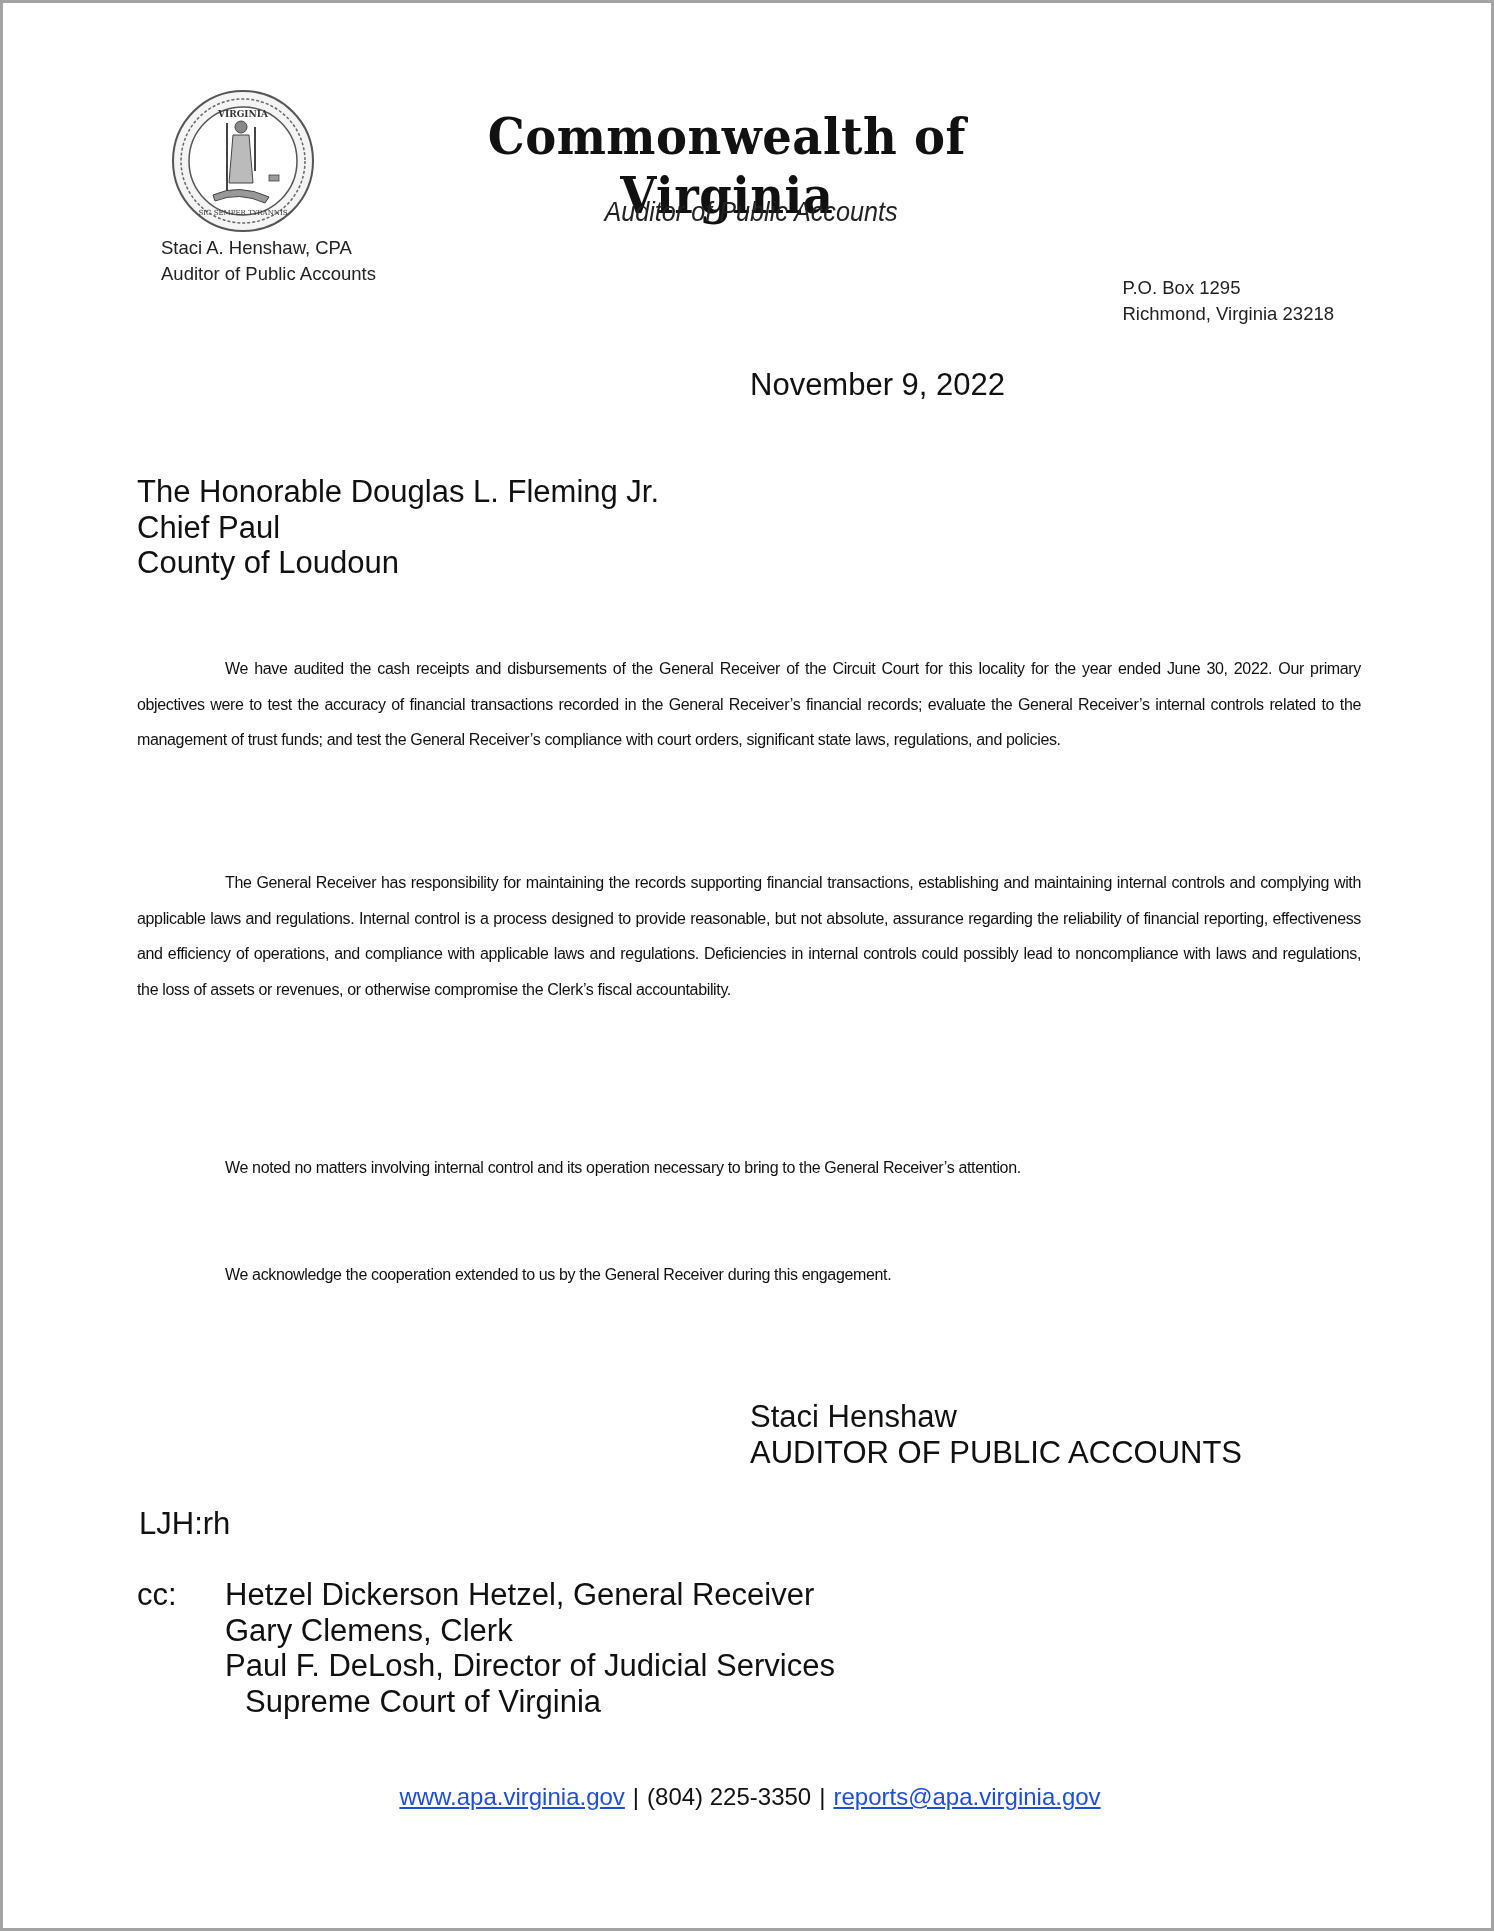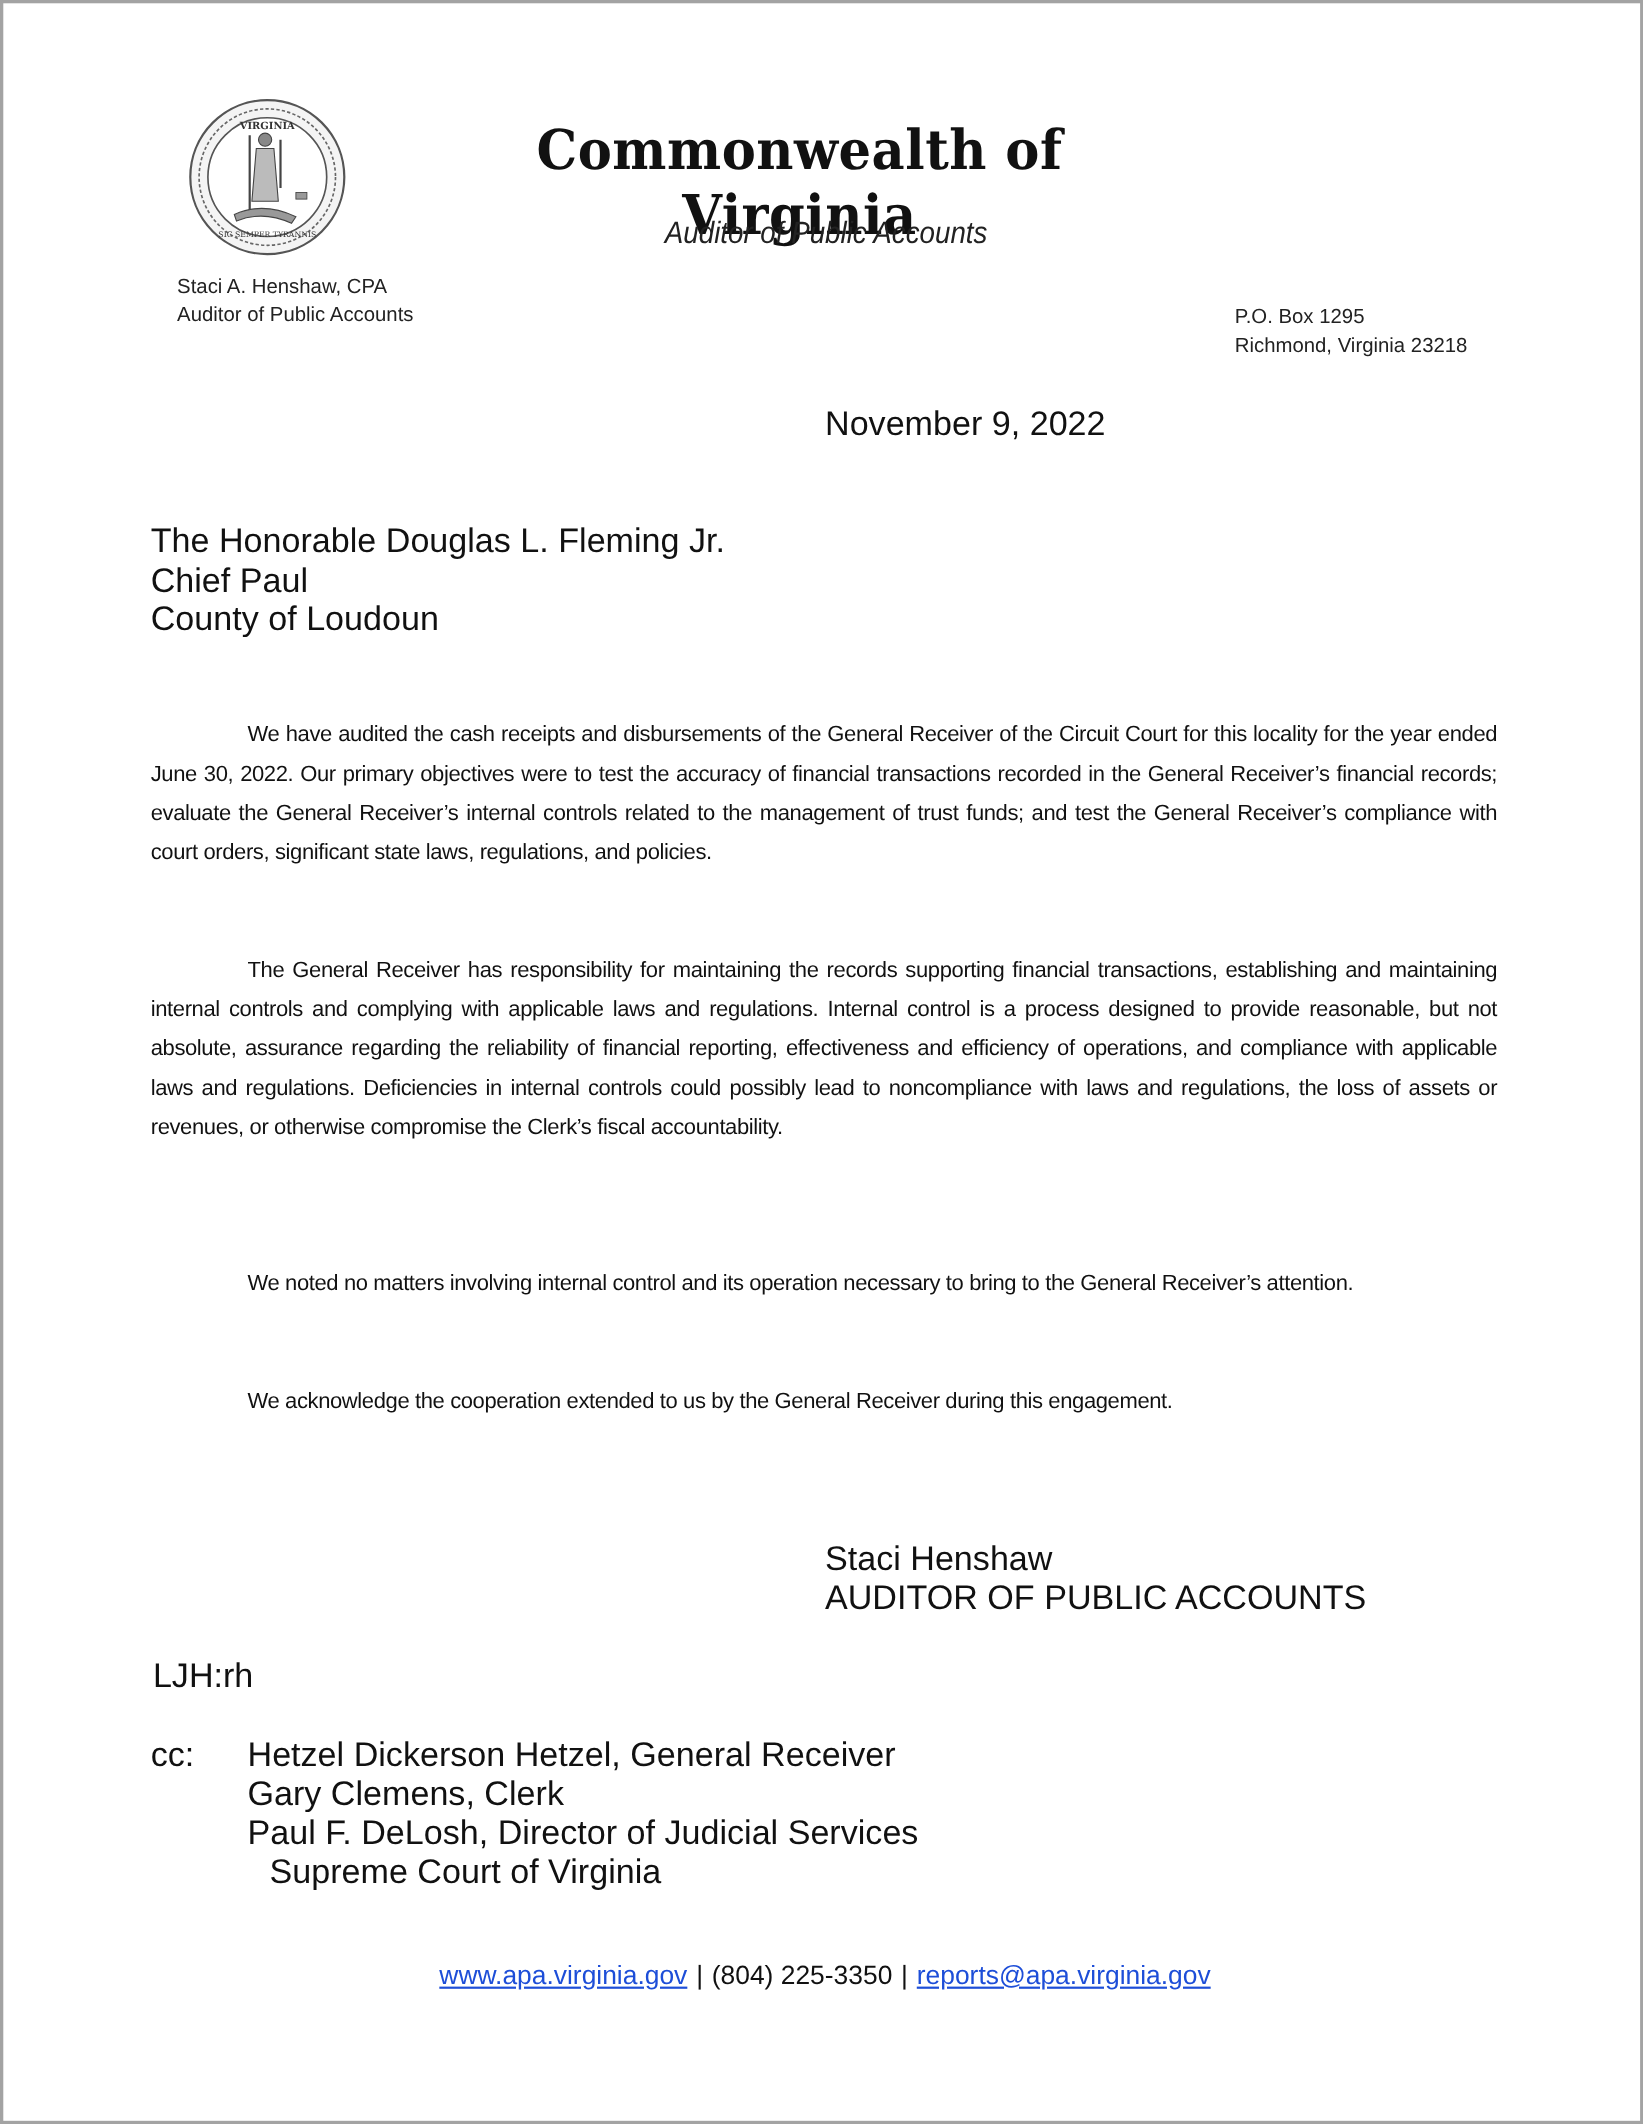--- a/index.html
+++ b/index.html
@@ -20,21 +20,21 @@
   .subtitle {
     position: absolute; left: 548px; top: 193px; width: 400px; text-align: center;
     font-family: "Liberation Sans", sans-serif; font-style: italic; font-size: 28px; color: #222;
     transform: scaleX(0.9); transform-origin: center top;
   }
   .addr { font-size: 18.5px; line-height: 26px; color: #222; }
   .addr-right { text-align: left; margin-top: 24px; }
   .body-text { font-size: 31px; line-height: 35.7px; color: #111; }
   .para {
     position: absolute; left: 134px; width: 1224px;
-    font-family: "Liberation Sans", sans-serif; font-size: 20px; line-height: 35.7px;
+    font-family: "Liberation Sans", sans-serif; font-size: 16px; line-height: 35.7px;
     color: #111; text-align: justify; letter-spacing: -0.35px;
   }
   .para .indent { display: inline-block; width: 88px; }
   .cc-label { position: absolute; left: 134px; }
   .cc-list { position: absolute; left: 222px; }
   .cc-list div { height: 35.7px; }
   .cc-list .sub { padding-left: 20px; }
   .footer {
     position: absolute; left: 0; width: 1494px; top: 1780px; text-align: center;
     font-family: "Liberation Sans", sans-serif; font-size: 24px; color: #111;
@@ -58,21 +58,21 @@
     <line x1="58" y1="36" x2="58" y2="104" stroke="#444" stroke-width="2"></line>
     <line x1="86" y1="40" x2="86" y2="84" stroke="#444" stroke-width="2"></line>
     <path d="M44 108 Q70 96 100 110 L96 116 Q70 104 46 114 Z" fill="#999" stroke="#444" stroke-width="1"></path>
     <rect x="100" y="88" width="10" height="6" fill="#999" stroke="#444" stroke-width="0.8"></rect>
     <text x="74" y="128" font-family="DejaVu Serif, serif" font-size="7" text-anchor="middle" fill="#333">SIC SEMPER TYRANNIS</text>
   </svg>
 
   <div class="title">Commonwealth of Virginia</div>
   <div class="subtitle">Auditor of Public Accounts</div>
 
-  <div class="abs sans addr" style="left:158px; top:244px;">
+  <div class="abs sans addr" style="left:158px; top:232px;">
     <div>Staci A. Henshaw, CPA</div>
     <div>Auditor of Public Accounts</div>
   </div>
 
   <div class="abs sans addr addr-right" style="right:157px; top:248px;">
     <div>P.O. Box 1295</div>
     <div>Richmond, Virginia 23218</div>
   </div>
 
   <div class="abs sans body-text" style="left:747px; top:364px;">November 9, 2022</div>

